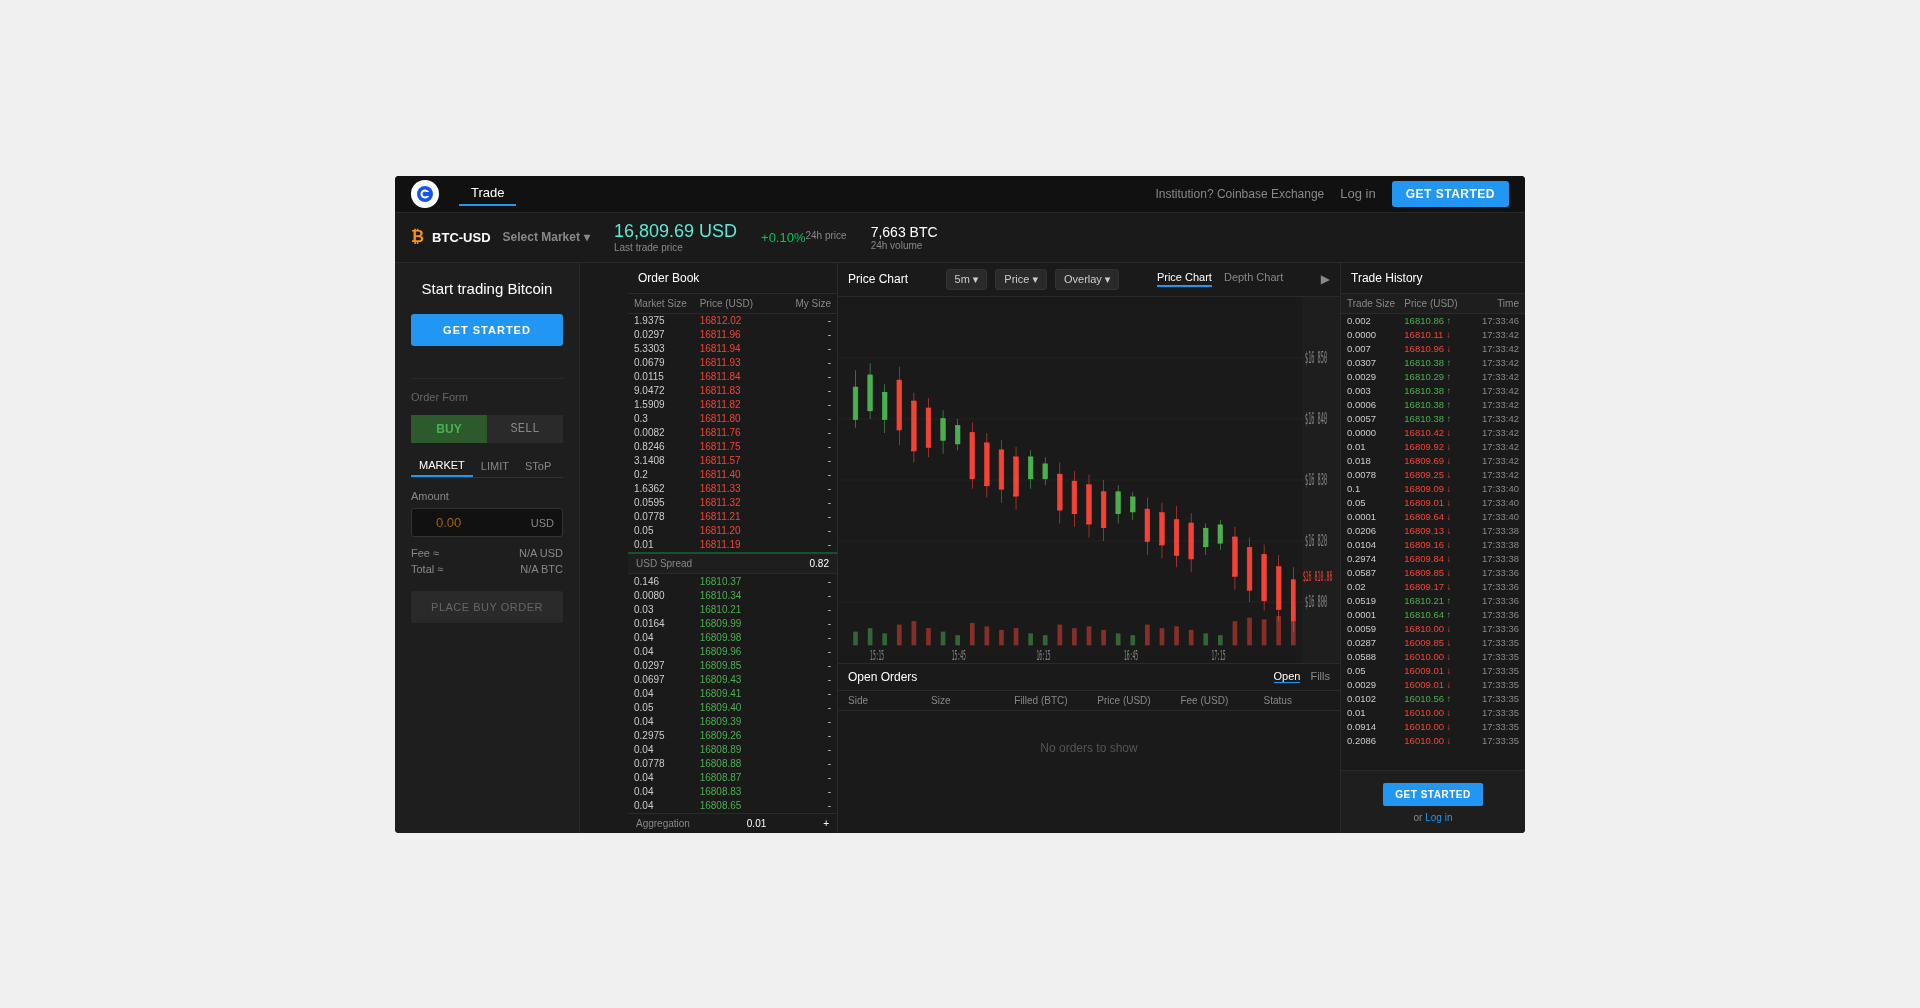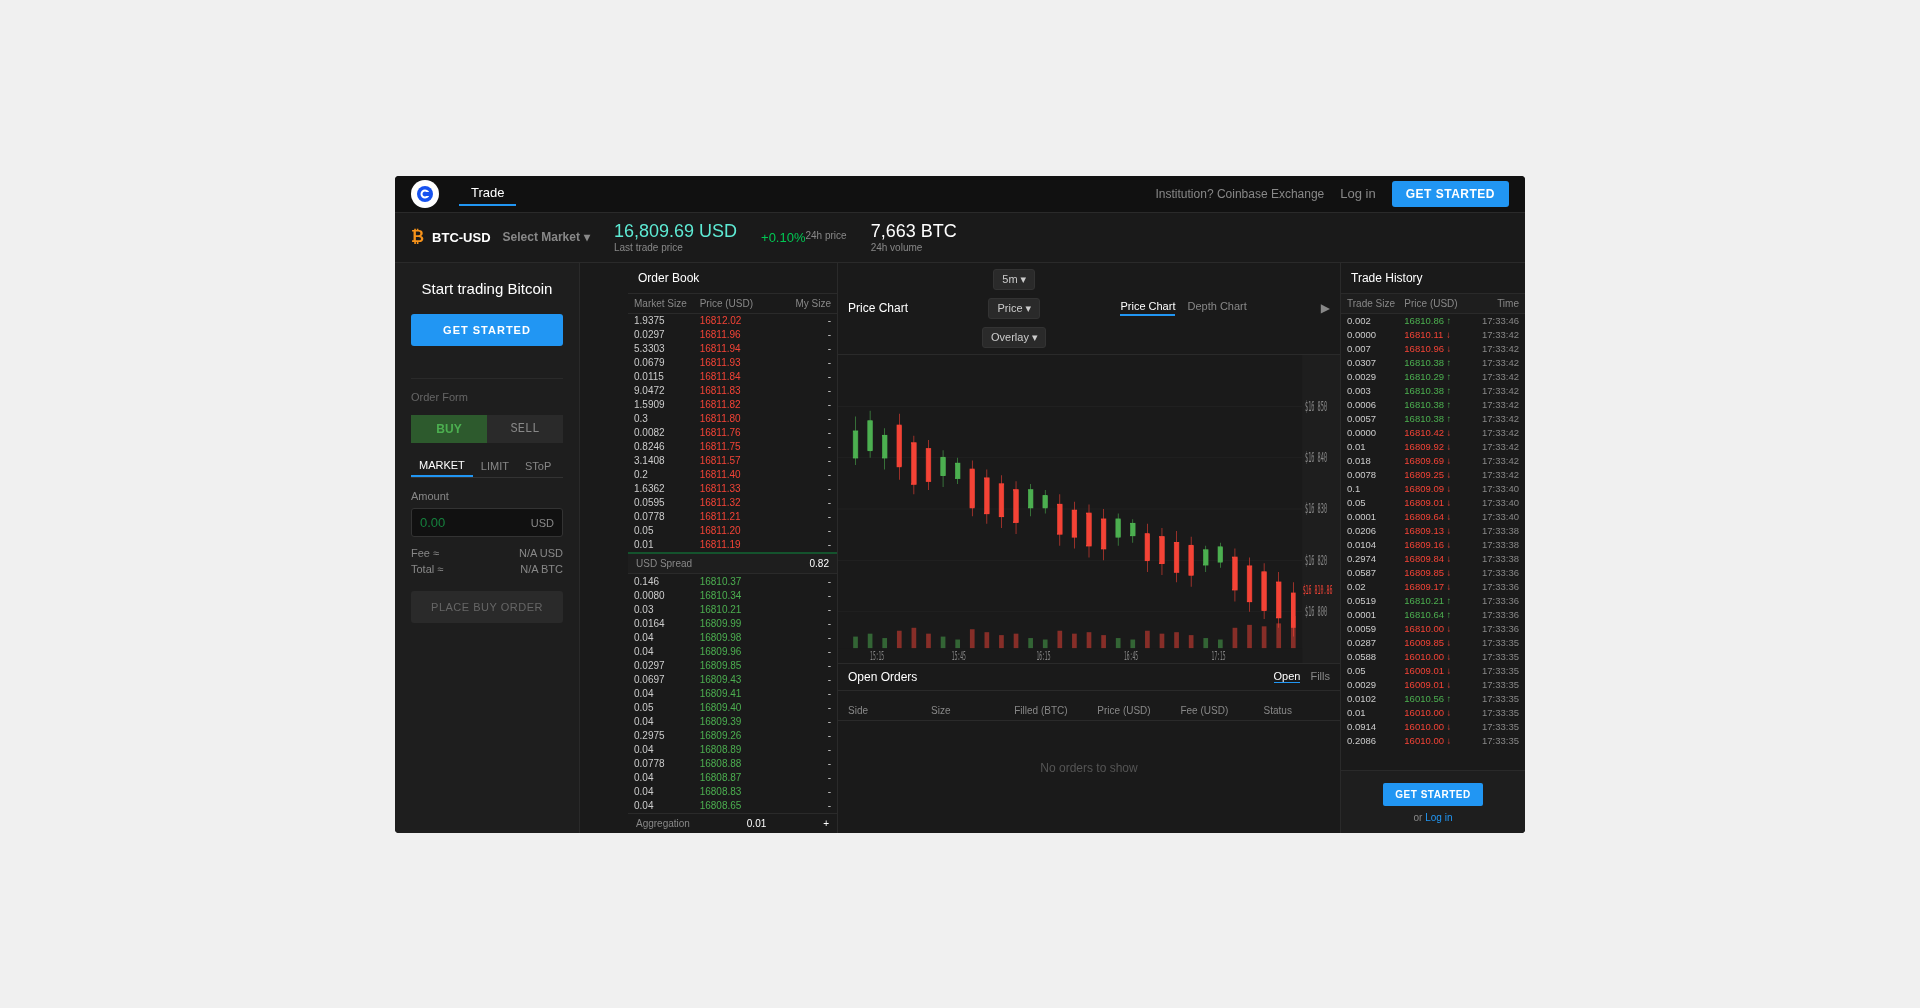--- a/index.html
+++ b/index.html
@@ -20,41 +20,41 @@
     
     .market-header { background: #1a1a1a; height: 50px; display: flex; align-items: center; padding: 0 16px; gap: 24px; border-bottom: 1px solid #2a2a2a; }
     .btc-label { display: flex; align-items: center; gap: 8px; color: #fff; font-size: 13px; font-weight: 600; }
     .btc-icon { color: #f7931a; font-size: 16px; }
     .select-market { color: #888; font-size: 12px; cursor: pointer; display: flex; align-items: center; gap: 4px; margin-left: 4px; }
     .price-block { display: flex; flex-direction: column; }
     .price-main { color: #5eead4; font-size: 18px; font-weight: 500; }
     .price-label { color: #888; font-size: 10px; }
     .price-change-pos { color: #00c853; font-size: 13px; }
     .volume-block { display: flex; flex-direction: column; }
-    .volume-main { color: #fff; font-size: 18px; }
+    .volume-main { color: #fff; font-size: 14px; }
     .volume-label { color: #888; font-size: 10px; }
 
     
     .main-layout { display: flex; height: 570px; }
 
     
     .left-sidebar { width: 185px; background: #1e1e1e; border-right: 1px solid #2a2a2a; padding: 16px; flex-shrink: 0; }
     .start-trading { color: #fff; font-size: 15px; font-weight: 500; text-align: center; margin-bottom: 16px; line-height: 1.3; }
     .get-started-sidebar { background: #2196f3; color: #fff; border: none; width: 100%; padding: 10px; border-radius: 3px; font-size: 11px; font-weight: 700; cursor: pointer; letter-spacing: 1px; margin-bottom: 20px; }
     .divider { height: 1px; background: #2a2a2a; margin: 12px 0; }
     .order-form-label { color: #666; font-size: 11px; margin-bottom: 12px; }
     .buy-sell-tabs { display: flex; margin-bottom: 12px; }
     .buy-tab { background: #2d5a2d; color: #4caf50; border: none; flex: 1; padding: 7px; font-size: 12px; font-weight: 600; cursor: pointer; }
     .sell-tab { background: #2a2a2a; color: #888; border: none; flex: 1; padding: 7px; font-size: 12px; cursor: pointer; font-family: Liberation Mono, monospace; }
     .order-type-tabs { display: flex; gap: 0; border-bottom: 1px solid #333; margin-bottom: 12px; }
     .order-type-tab { color: #888; font-size: 11px; padding: 4px 8px; cursor: pointer; background: none; border: none; }
     .order-type-tab.active { color: #fff; border-bottom: 2px solid #2196f3; }
     .amount-label { color: #888; font-size: 11px; margin-bottom: 6px; }
     .amount-input-row { display: flex; align-items: center; background: #111; border: 1px solid #333; border-radius: 3px; margin-bottom: 10px; }
-    .amount-input { background: none; border: none; color: #15803d; font-size: 13px; padding: 6px 8px; flex: 1; outline: none; width: 80px; }
+    .amount-input { background: none; border: none; color: #a16207; font-size: 13px; padding: 6px 8px; flex: 1; outline: none; width: 80px; margin-left: 16px; }
     .amount-currency { color: #888; font-size: 11px; padding: 0 8px; }
     .fee-row { display: flex; justify-content: space-between; font-size: 11px; color: #888; margin-bottom: 4px; }
     .fee-val { color: #888; }
     .place-order-btn { background: #2a2a2a; color: #666; border: none; width: 100%; padding: 10px; border-radius: 3px; font-size: 11px; font-weight: 400; cursor: not-allowed; margin-top: 12px; text-transform: uppercase; letter-spacing: 0.5px; }
 
     
     .order-book-section { width: 210px; flex-shrink: 0; background: #1a1a1a; border-right: 1px solid #2a2a2a; overflow: hidden; display: flex; flex-direction: column; margin-left: 48px; }
     .section-title { color: #fff; font-size: 12px; padding: 8px 10px; border-bottom: 1px solid #2a2a2a; font-weight: 500; }
     .order-book-header { display: flex; padding: 4px 6px; border-bottom: 1px solid #2a2a2a; }
     .ob-col { font-size: 10px; color: #888; flex: 1; text-align: left; }
@@ -75,21 +75,21 @@
     .chart-area { flex: 1; display: flex; flex-direction: column; background: #1a1a1a; }
     .chart-header-row { display: flex; align-items: center; justify-content: space-between; padding: 6px 10px; border-bottom: 1px solid #2a2a2a; }
     .chart-section-title { color: #fff; font-size: 12px; font-weight: 500; }
     .chart-view-tabs { display: flex; gap: 12px; }
     .chart-view-tab { color: #888; font-size: 11px; cursor: pointer; padding-bottom: 2px; }
     .chart-view-tab.active { color: #fff; border-bottom: 2px solid #2196f3; }
     .chart-control-btn { background: #2a2a2a; color: #ccc; border: 1px solid #333; border-radius: 3px; padding: 3px 8px; font-size: 11px; cursor: pointer; display: flex; align-items: center; gap: 3px; }
     .chart-canvas { flex: 1; position: relative; overflow: hidden; }
 
     
-    .open-orders-section { height: 170px; border-top: 1px solid #2a2a2a; display: flex; flex-direction: column; gap: 10px; }
+    .open-orders-section { height: 170px; border-top: 1px solid #2a2a2a; display: flex; flex-direction: column; }
     .open-orders-header { display: flex; align-items: center; justify-content: space-between; padding: 6px 10px; border-bottom: 1px solid #2a2a2a; }
     .open-orders-title { color: #fff; font-size: 12px; font-weight: 500; }
     .open-orders-tabs { display: flex; gap: 10px; }
     .oo-tab { color: #888; font-size: 11px; cursor: pointer; }
     .oo-tab.active { color: #fff; border-bottom: 1px solid #2196f3; }
     .open-orders-table-header { display: flex; padding: 4px 10px; border-bottom: 1px solid #2a2a2a; }
     .oo-col { font-size: 10px; color: #888; flex: 1; }
     .oo-col.status { flex: 0.8; }
     .no-orders { color: #555; font-size: 12px; text-align: center; padding: 30px; }
 
@@ -387,21 +387,21 @@
         <div class="aggregation-row">
           <span class="spread-label">Aggregation</span>
           <span class="agg-val">0.01</span>
           <span class="agg-plus">+</span>
         </div>
       </div>
 
       <div class="chart-area">
         <div class="chart-header-row">
           <span class="chart-section-title">Price Chart</span>
-          <div style="display:flex;gap:8px;align-items:center;flex-direction:column;">
+          <div style="display:flex;gap:8px;align-items:center;">
             <button class="chart-control-btn">
               <span>5m</span>
                 <span>▾</span>
             </button>
             <button class="chart-control-btn">
               <span>Price</span>
                 <span>▾</span>
             </button>
             <button class="chart-control-btn">
               <span>Overlay</span>

